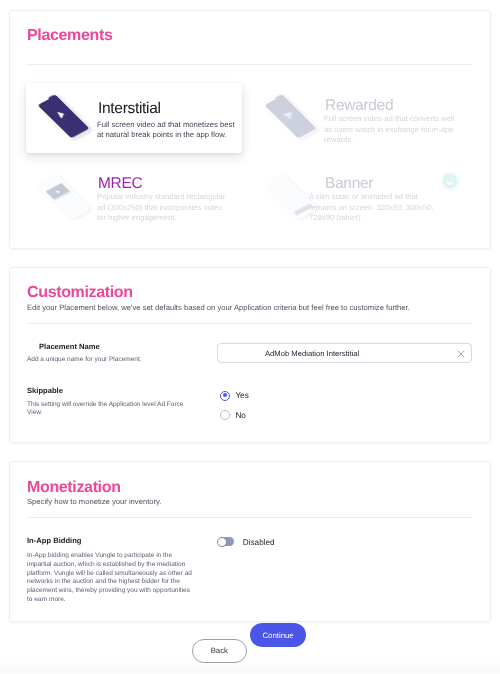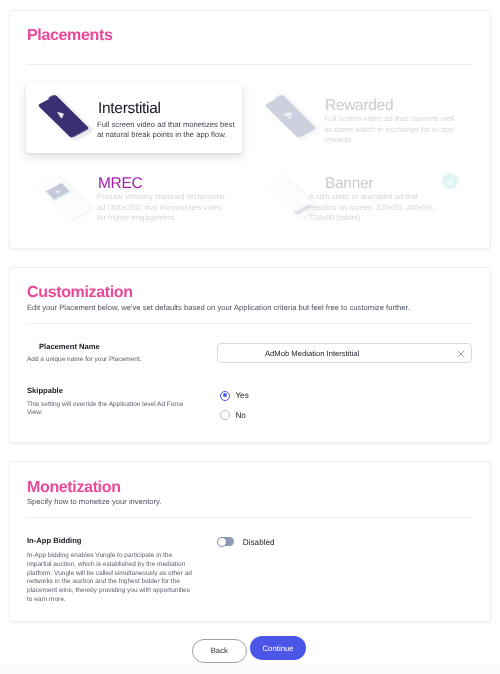--- a/index.html
+++ b/index.html
@@ -166,17 +166,17 @@
       <span class="knob" style="left:-0.6px;top:-0.8px;width:10.2px;height:10.2px;"></span>
     </div>
     <div class="radio-lbl" style="left:232.8px;top:75.9px;">Disabled</div>
   </div>
 
   <div style="position:absolute;left:0;bottom:0;width:500px;height:13px;background:linear-gradient(to bottom,#ffffff 0%,#fbfbfc 45%,#fafafb 100%);"></div>
 
   <div class="btn btn-back" style="left:191.8px;top:639px;width:55px;height:23.7px;">
     <span>Back</span>
   </div>
-  <div class="btn btn-cont" style="left:250px;top:636px;width:56.1px;height:24.1px;">
+  <div class="btn btn-cont" style="left:250px;top:623px;width:56.1px;height:24.1px;">
     <span>Continue</span>
   </div>
 
 </div>
 
 </body></html>

